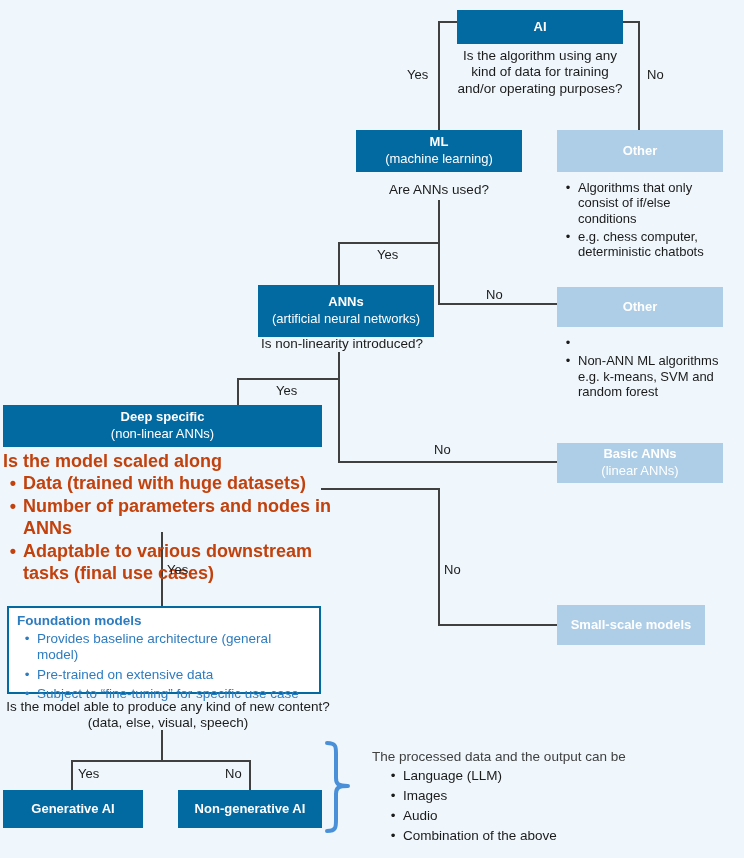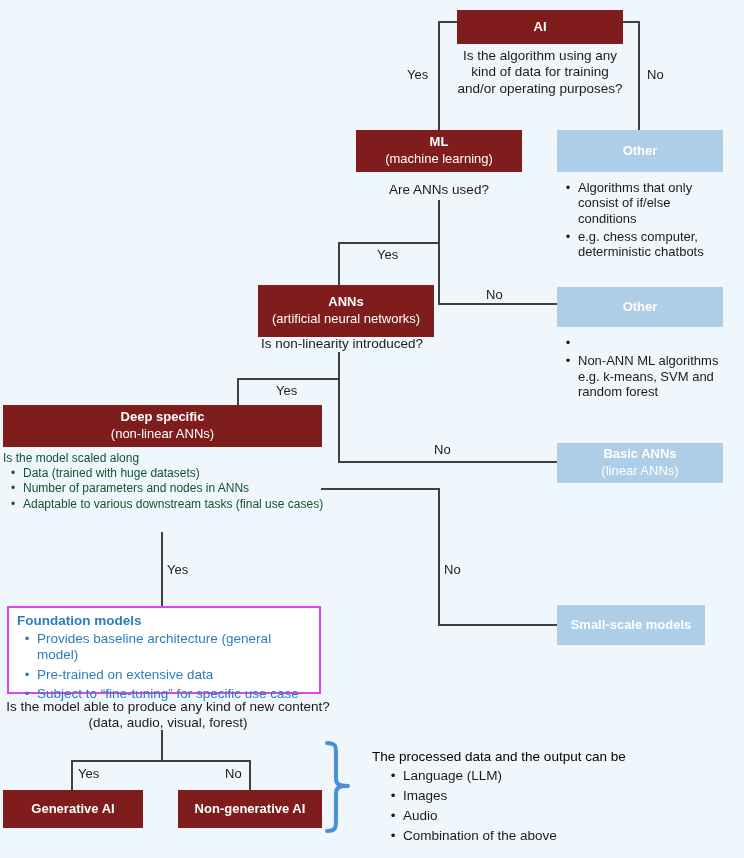--- a/index.html
+++ b/index.html
@@ -8,21 +8,21 @@
     position: relative;
     width: 744px;
     height: 858px;
     background: #eff7fc;
     overflow: hidden;
     color: #1b1b1b;
   }
   .line { position:absolute; background:#404040; }
   .node {
     position:absolute;
-    background:#7f1d1d;
+    background:#0369a1;
     color:#ffffff;
     display:flex;
     flex-direction:column;
     align-items:center;
     justify-content:center;
     text-align:center;
     font-size:13px;
     line-height:1.28;
   }
   .node-light { background:#aecde6; }
@@ -33,34 +33,34 @@
     font-size:13.5px;
     line-height:1.22;
     text-align:center;
     color:#1b1b1b;
   }
   .yn { position:absolute; font-size:13px; color:#1b1b1b; }
   .blist { position:absolute; font-size:13px; line-height:1.18; color:#1b1b1b; }
   .b-row { display:flex; margin-bottom:3px; }
   .b-dot { flex:none; width:20px; text-align:center; }
   .b-txt { flex:1; }
-  .qblock { position:absolute; font-size:12px; line-height:1.22; color:#14532d; text-align:left; }
+  .qblock { position:absolute; font-size:18px; line-height:1.22; color:#c2410c; text-align:left;font-weight:bold; }
   .qblock .b-row { margin-bottom:1px; }
   .foundation {
     position:absolute;
     background:#ffffff;
-    border:2px solid #d946ef;
+    border:2px solid #0369a1;
     color:#2e7cc0;
     font-size:13.5px;
     line-height:1.2;
     box-sizing:border-box;
     padding:5px 8px;
   }
   .foundation .f-title { font-weight:bold; margin-bottom:2px; }
-  .note-title { position:absolute; font-size:13.5px; color:#000000; }
+  .note-title { position:absolute; font-size:13.5px; color:#404040; }
   .brace { position:absolute; }
 </style>
 </head>
 <body>
 
 <div class="canvas">
 
   <div class="line" style="left:439px;top:21px;width:20px;height:2px"></div>
   <div class="line" style="left:621px;top:21px;width:19px;height:2px"></div>
   <div class="line" style="left:438px;top:21px;width:2px;height:110px"></div>
@@ -161,21 +161,21 @@
       <span class="b-txt">Number of parameters and nodes in ANNs</span>
     </div>
     <div class="b-row">
       <span class="b-dot">•</span>
       <span class="b-txt">Adaptable to various downstream tasks (final use cases)</span>
     </div>
   </div>
 
   <div class="q" style="left:0px;top:699px;width:336px">
     <div>Is the model able to produce any kind of new content?</div>
-    <div>(data, audio, visual, forest)</div>
+    <div>(data, else, visual, speech)</div>
   </div>
 
   <div class="blist" style="left:558px;top:180px;width:170px">
     <div class="b-row">
       <span class="b-dot">•</span>
       <span class="b-txt">Algorithms that only consist of if/else conditions</span>
     </div>
     <div class="b-row">
       <span class="b-dot">•</span>
       <span class="b-txt">e.g. chess computer, deterministic chatbots</span>

